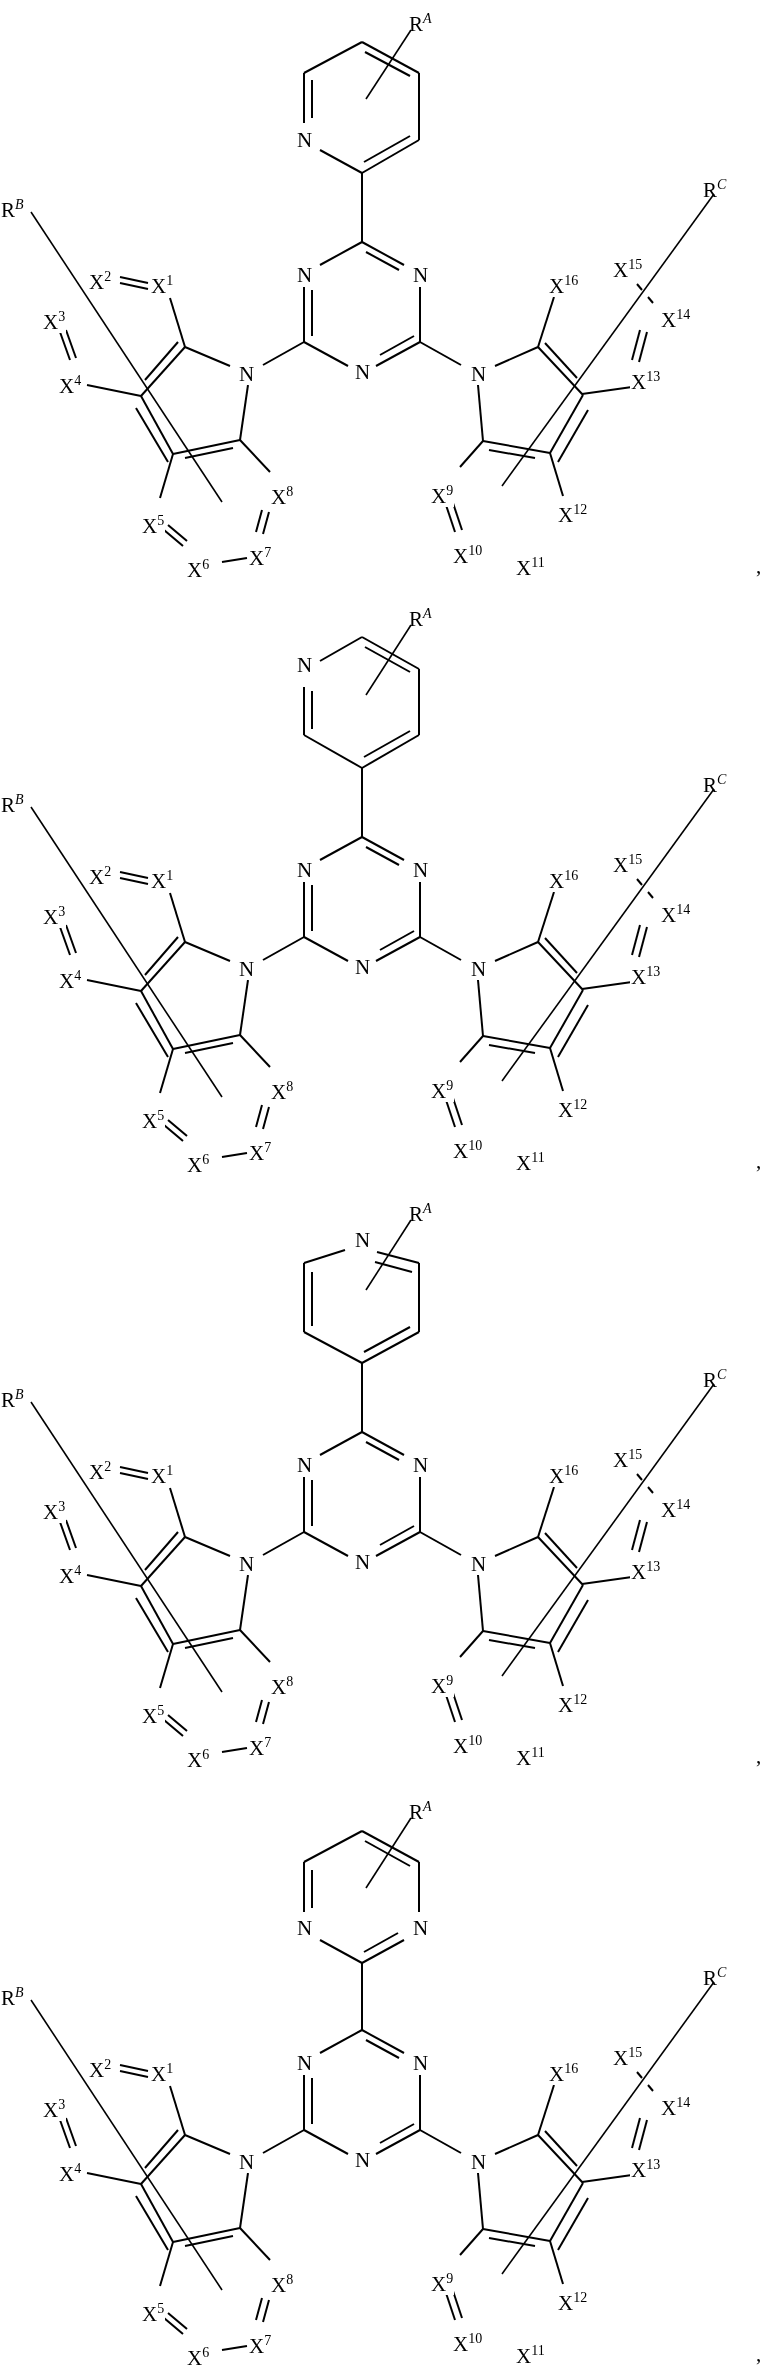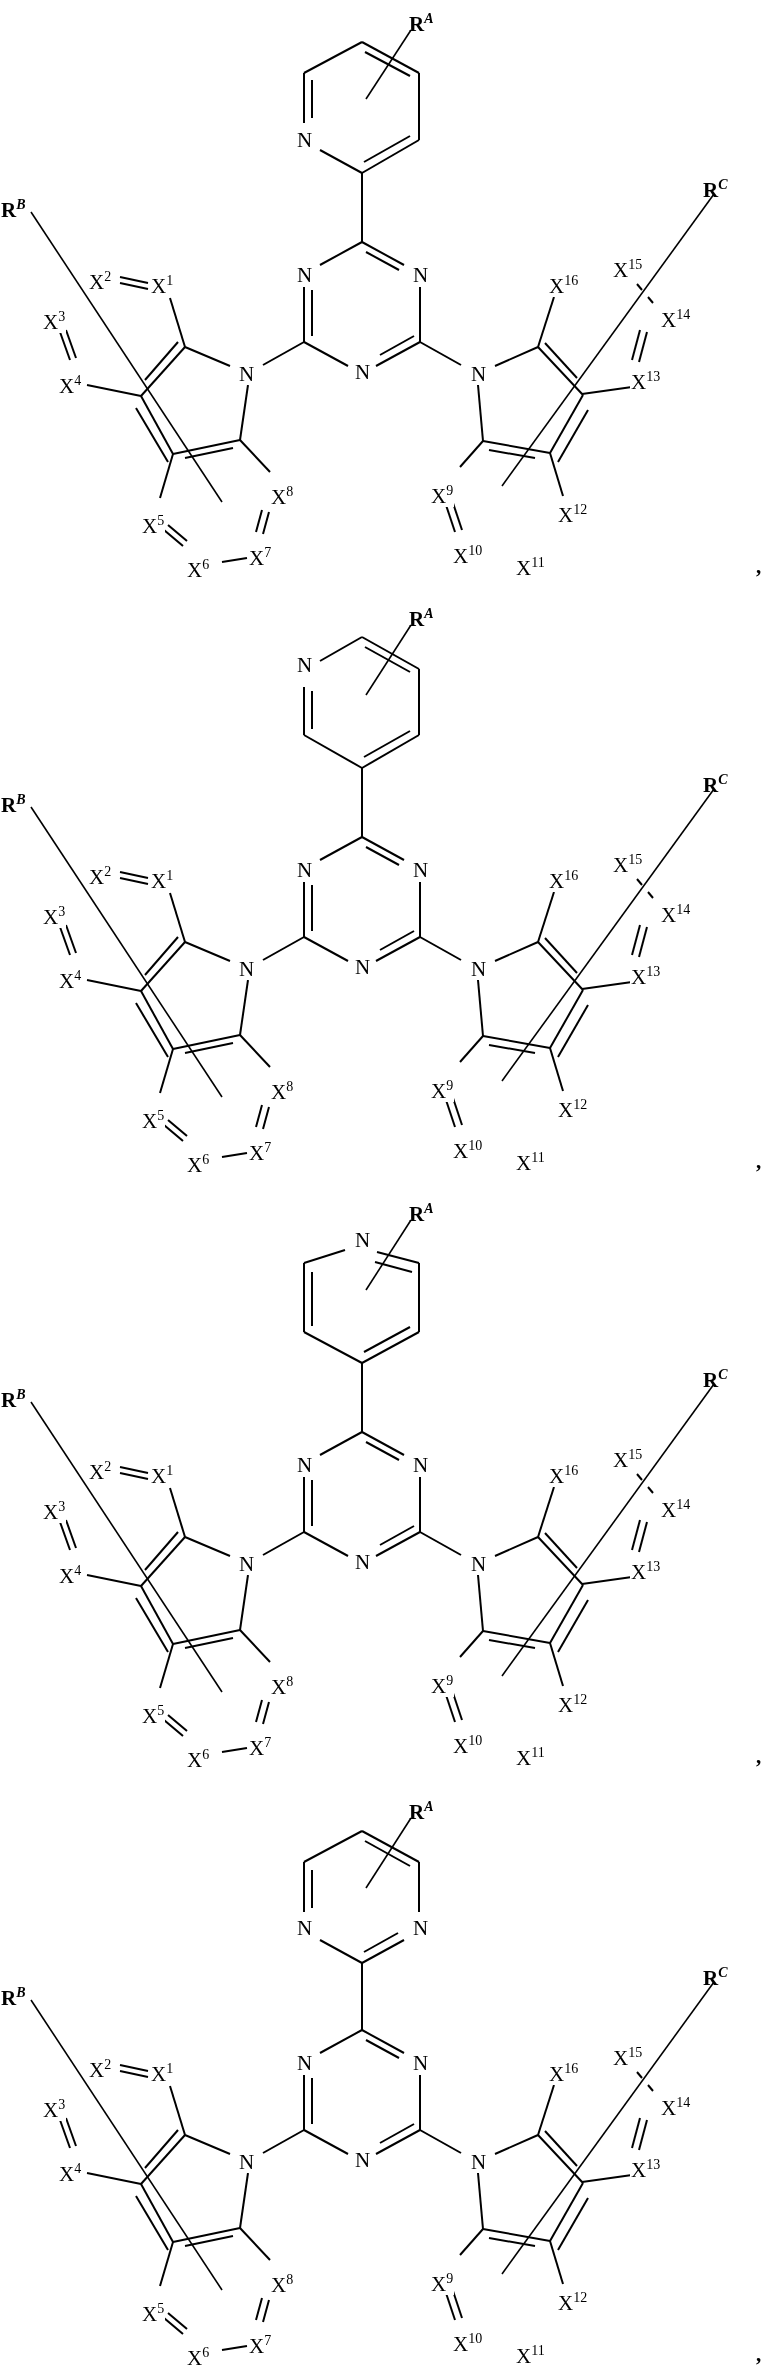--- a/index.html
+++ b/index.html
@@ -257,14 +257,14 @@
     <span class="lbl nobg" style="left: 408px; top: 1802px;"><span>R</span><sup class="it">A</sup></span>
     <span class="lbl nobg" style="left: 755px; top: 2344px;"><span>,</span></span>
     <span class="lbl" style="left: 296px; top: 1918px;"><span>N</span></span>
     <span class="lbl" style="left: 412px; top: 1918px;"><span>N</span></span>
   </div>
 
 <style>
   .lbl { position:absolute; font-family:"Liberation Serif","DejaVu Serif",serif; font-size:21px; color:#000; line-height:1; white-space:nowrap; background:#fff; padding:0 1px; }
   .lbl sup { font-size:14px; vertical-align: 0.55em; line-height:0; }
   .lbl .it { font-style: italic; }
-  .lbl.nobg { background: transparent; font-weight: bold; }
+  .lbl.nobg { background: transparent; }
 </style>
 
 </body></html>

